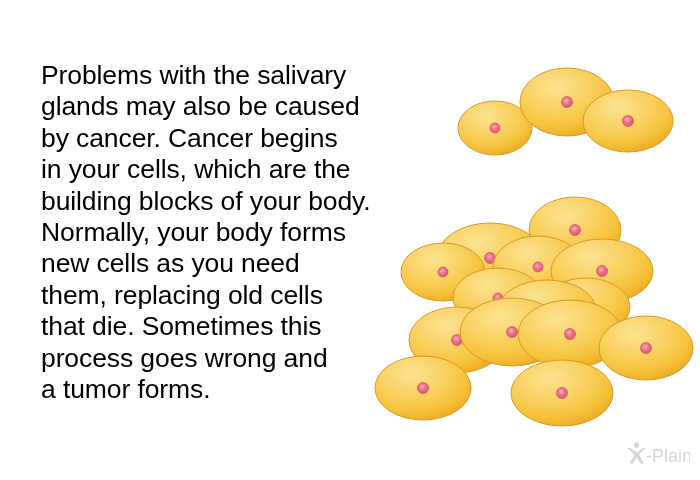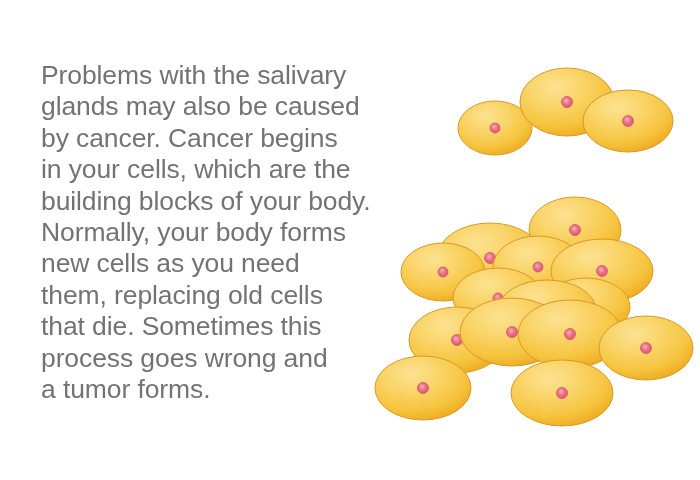--- a/index.html
+++ b/index.html
@@ -16,21 +16,21 @@
     overflow: hidden;
     font-family: "Liberation Sans", sans-serif;
   }
 
   
   #body-text {
     position: absolute;
     left: 41px;
     top: 60px;
     width: 352px;
-    color: #737373;
+    color: #000000;
     font-family: "Liberation Sans", sans-serif;
     font-size: 26.5px;
     line-height: 31.4px;
     letter-spacing: -0.1px;
     white-space: pre-line;
     font-weight: 400;
   }
 
   
   #cell-illustration {
@@ -158,14 +158,23 @@
         <ellipse cx="33" cy="328" rx="48" ry="32" fill="url(#cellGrad)" stroke="#D79A2B" stroke-width="1"></ellipse>
         <circle cx="33" cy="328" r="5.5" fill="url(#nucGrad)" stroke="#D4566B" stroke-width="0.8"></circle>
       </g>
       <g>
         <ellipse cx="172" cy="333" rx="51" ry="33" fill="url(#cellGrad)" stroke="#D79A2B" stroke-width="1"></ellipse>
         <circle cx="172" cy="333" r="5.5" fill="url(#nucGrad)" stroke="#D4566B" stroke-width="0.8"></circle>
       </g>
     </svg>
   </div>
 
+  <div id="logo">
+    <svg width="66" height="26" viewBox="0 0 66 26" xmlns="http://www.w3.org/2000/svg">
+      <g fill="#D6D6D6">
+        <circle cx="12.5" cy="3.2" r="2.6"></circle>
+        <path d="M3.0 6.0 L6.4 8.6 L10.6 13.0 L5.4 21.5 L9.0 21.5 L12.8 15.3 L16.3 21.5 L20.0 21.5 L14.8 12.6 L19.0 8.4 L22.2 6.0 L19.4 6.0 L13.1 10.6 L6.0 6.0 Z"></path>
+      </g>
+      <text x="22" y="20" font-family="Liberation Sans, sans-serif" font-size="18" fill="#D6D6D6">-Plain</text>
+    </svg>
+  </div>
 
 </div>
 
 </body></html>

